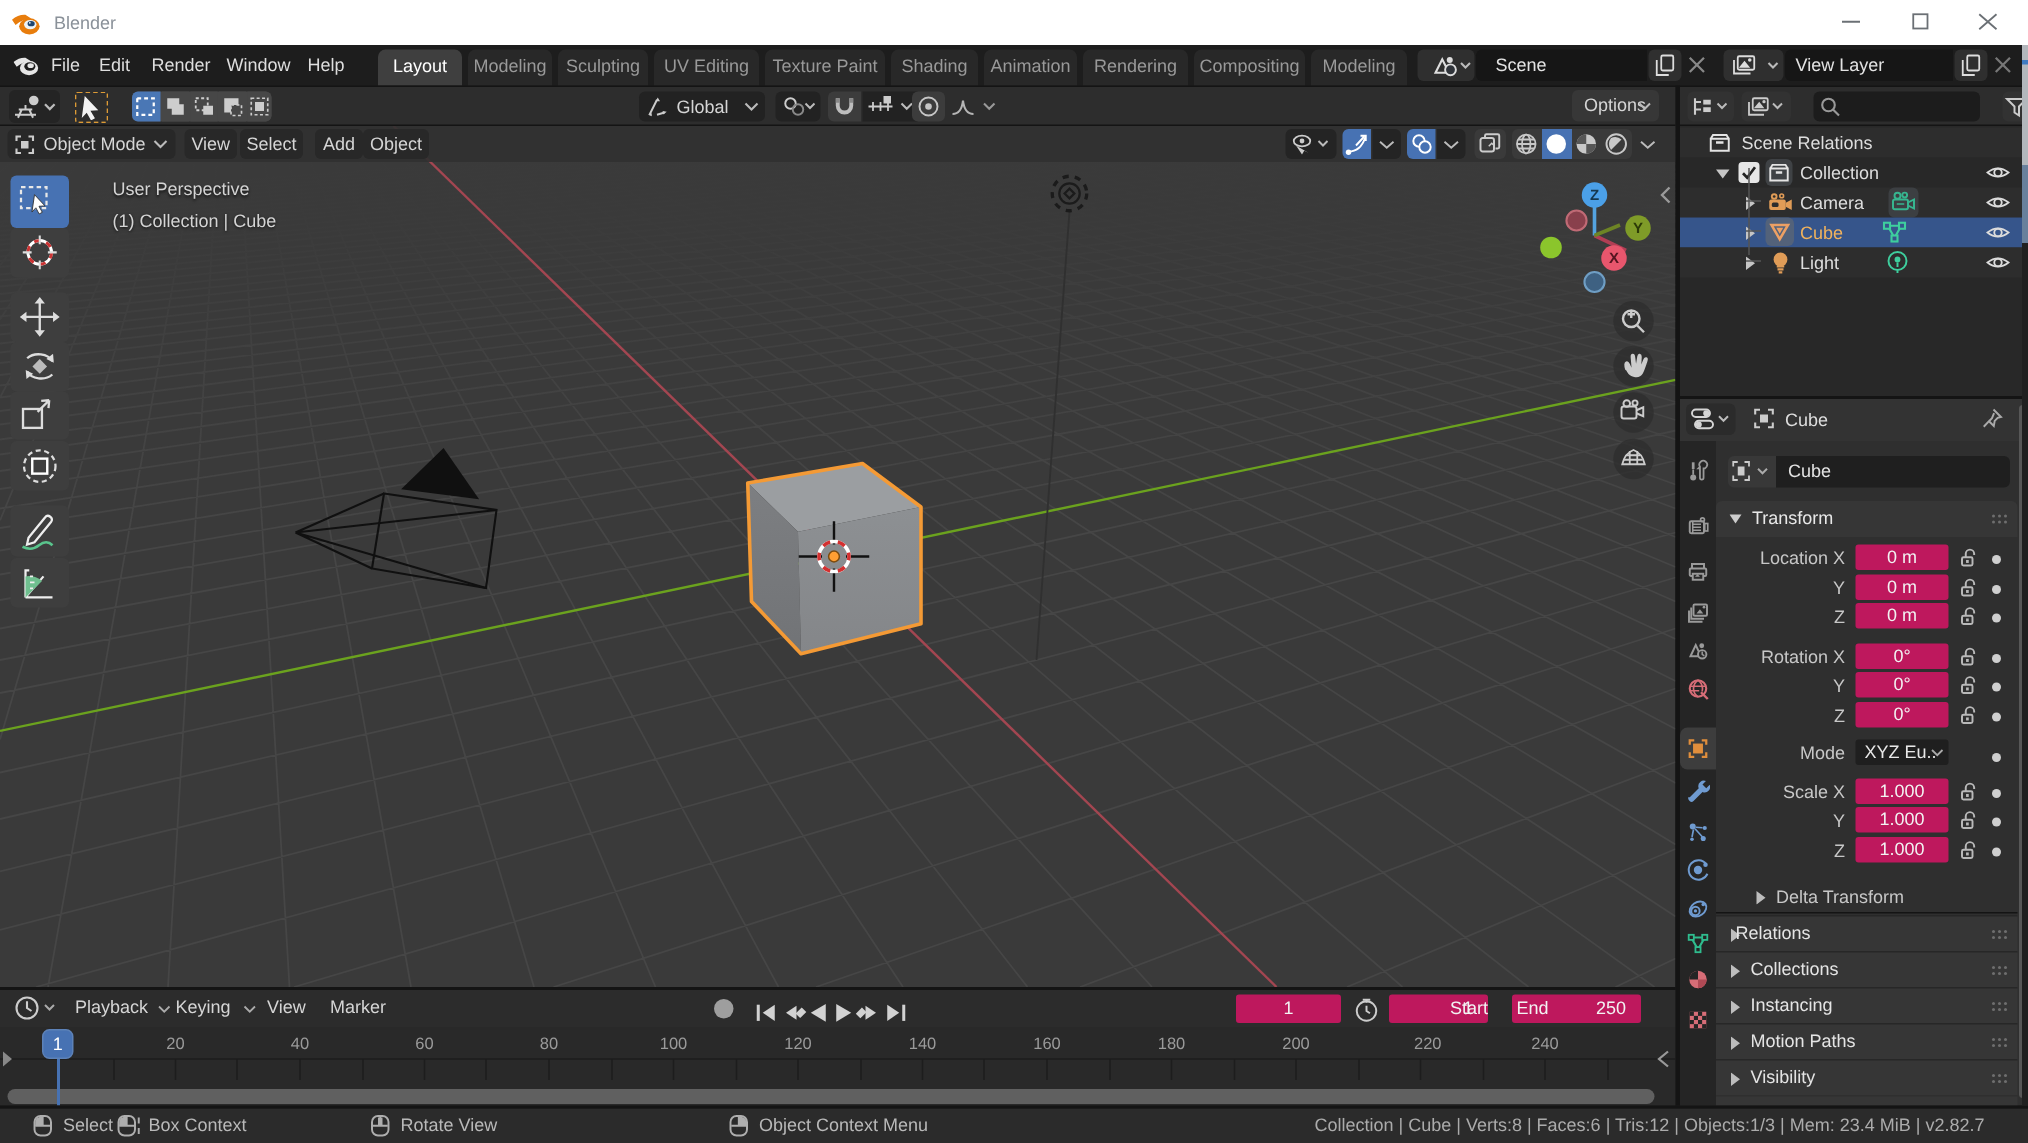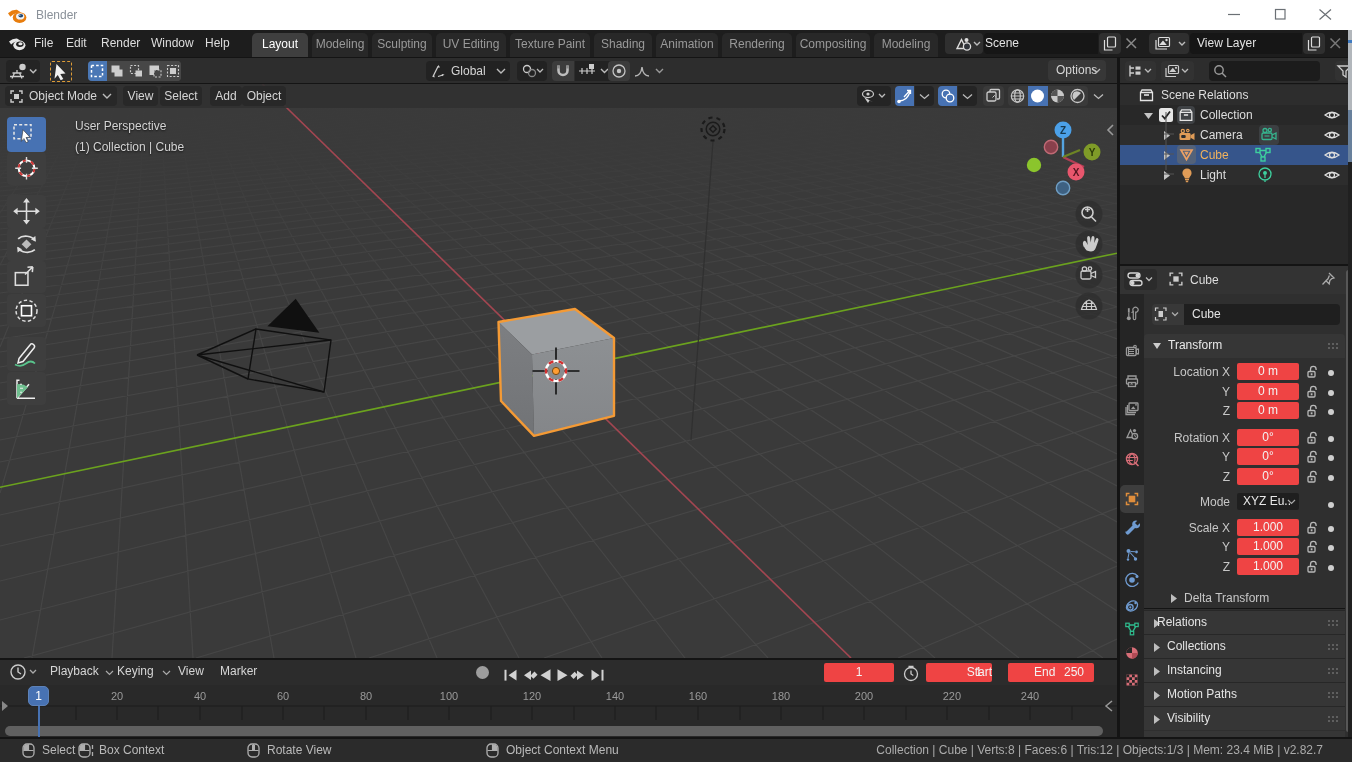--- a/index.html
+++ b/index.html
@@ -17,21 +17,21 @@
 .pill{position:absolute;background:#272727;border-radius:4px;color:#d5d5d5;font-size:12px}
 .fld{position:absolute;background:#161616;border-radius:4px;color:#e3e3e3;font-size:12px}
 .chip{position:absolute;background:#2f2f2f;border-radius:4px}
 #tools{left:0;top:58px;width:1117px;height:26px;background:#2d2d2d}
 #outhead{left:1120px;top:58px;width:232px;height:26px;background:#2d2d2d}
 #outliner{left:1120px;top:84px;width:232px;height:182px;background:#282828}
 .orow{position:absolute;left:0;width:232px;height:20px;font-size:12px;color:#ddd}
 #props{left:1120px;top:266px;width:232px;height:471px;background:#2f2f2f}
 #ptabs{position:absolute;left:0;top:28px;width:24px;height:443px;background:#252525}
 .prow{position:absolute;font-size:12px;color:#c7c7c7}
-.pfield{position:absolute;background:#ef4444;color:#f2f2f2;font-size:12px;text-align:center;border-radius:2px;height:17px;line-height:17px}
+.pfield{position:absolute;background:#be185d;color:#f2f2f2;font-size:12px;text-align:center;border-radius:2px;height:17px;line-height:17px}
 .phdr{position:absolute;left:24px;width:201px;height:24px;background:#363636;color:#e4e4e4;font-size:12px;border-top:1px solid #272727}
 #timeline{left:0;top:660px;width:1117px;height:77px;background:#2b2b2b}
 #status{left:0;top:739px;width:1352px;height:23px;background:#2b2b2b;color:#b9b9b9;font-size:12px}
 .sep{position:absolute;background:#141414}
 svg{display:block}
 .shadtx{text-shadow:0 1px 2px rgba(0,0,0,.7)}
 </style></head>
 <body>
 <div id="stage">
 
@@ -181,21 +181,21 @@
       <div class="tab" style="left:874px;width:64px">Modeling</div>
 
  <div class="chip" style="left:945px;top:3px;width:38px;height:21px">
   <svg width="38" height="21" viewBox="0 0 38 21">
    <path d="M12 15.5 L16.5 6.5 L21 15.5 Z" fill="none" stroke="#ddd" stroke-width="1.4"></path>
    <circle cx="21.5" cy="7" r="2" fill="#ddd"></circle>
    <circle cx="22" cy="13.5" r="3.6" fill="#30343a" stroke="#ddd" stroke-width="1.3"></circle>
    <path d="M29 9l3 3l3-3" stroke="#bbb" stroke-width="1.4" fill="none"></path>
   </svg>
  </div>
- <div class="fld" style="left:984px;top:3px;width:114px;height:21px;border-radius:4px 0 0 4px;line-height:21px"><span style="margin-left:1px">Scene</span></div>
+ <div class="fld" style="left:984px;top:3px;width:114px;height:21px;border-radius:4px 0 0 4px;line-height:21px"><span style="margin-left:13px">Scene</span></div>
  <div class="chip" style="left:1099px;top:3px;width:22px;height:21px">
   <svg width="22" height="21" viewBox="0 0 22 21">
           <g fill="none" stroke="#ddd" stroke-width="1.2">
    <rect x="8.5" y="4" width="8" height="10" rx="1"></rect>
             <path d="M5.5 7v10h8"></path>
             <path d="M13 4l3.5 3.5" stroke-width="0"></path>
           </g>
         </svg>
  </div>
  <div class="abs" style="left:1123px;top:3px;width:17px;height:21px">
@@ -978,21 +978,21 @@
  <path d="M591.5 669.8L599.5 675.2L591.5 680.6z"></path>
  <rect x="601.5" y="669.8" width="2" height="10.8"></rect>
 </g>
       </svg>
  <div class="pfield" style="left:824px;top:3px;width:70px;height:19px;line-height:19px">1</div>
  <svg class="abs" style="left:902px;top:4px" width="18" height="18">
         <circle cx="9" cy="10" r="6.5" fill="none" stroke="#ccc" stroke-width="1.3"></circle>
         <path d="M9 6.5V10l2.3 1.5M6.5 2.5h5M9 2.5v2" stroke="#ccc" stroke-width="1.3" fill="none"></path>
       </svg>
  <div class="pfield" style="left:926px;top:3px;width:66px;height:19px;line-height:19px;text-align:right"><span style="margin-left:10px">Start</span><span style="position:absolute;right:10px">1</span></div>
- <div class="pfield" style="left:1008px;top:3px;width:86px;height:19px;line-height:19px;text-align:left"><span style="margin-left:26px">End</span><span style="position:absolute;right:10px">250</span></div>
+ <div class="pfield" style="left:1008px;top:3px;width:86px;height:19px;line-height:19px;text-align:left"><span style="margin-left:3px">End</span><span style="position:absolute;right:10px">250</span></div>
 
  <div class="abs" style="left:0;top:25px;width:1117px;height:52px;background:#292929"></div>
  <div class="abs" style="left:103.0px;top:30px;width:28px;text-align:center;color:#9a9a9a;font-size:11px">20</div>
       <div class="abs" style="left:186.0px;top:30px;width:28px;text-align:center;color:#9a9a9a;font-size:11px">40</div>
       <div class="abs" style="left:269.0px;top:30px;width:28px;text-align:center;color:#9a9a9a;font-size:11px">60</div>
       <div class="abs" style="left:352.0px;top:30px;width:28px;text-align:center;color:#9a9a9a;font-size:11px">80</div>
       <div class="abs" style="left:435.00000000000006px;top:30px;width:28px;text-align:center;color:#9a9a9a;font-size:11px">100</div>
       <div class="abs" style="left:518.0px;top:30px;width:28px;text-align:center;color:#9a9a9a;font-size:11px">120</div>
       <div class="abs" style="left:601.0px;top:30px;width:28px;text-align:center;color:#9a9a9a;font-size:11px">140</div>
       <div class="abs" style="left:684.0px;top:30px;width:28px;text-align:center;color:#9a9a9a;font-size:11px">160</div>

